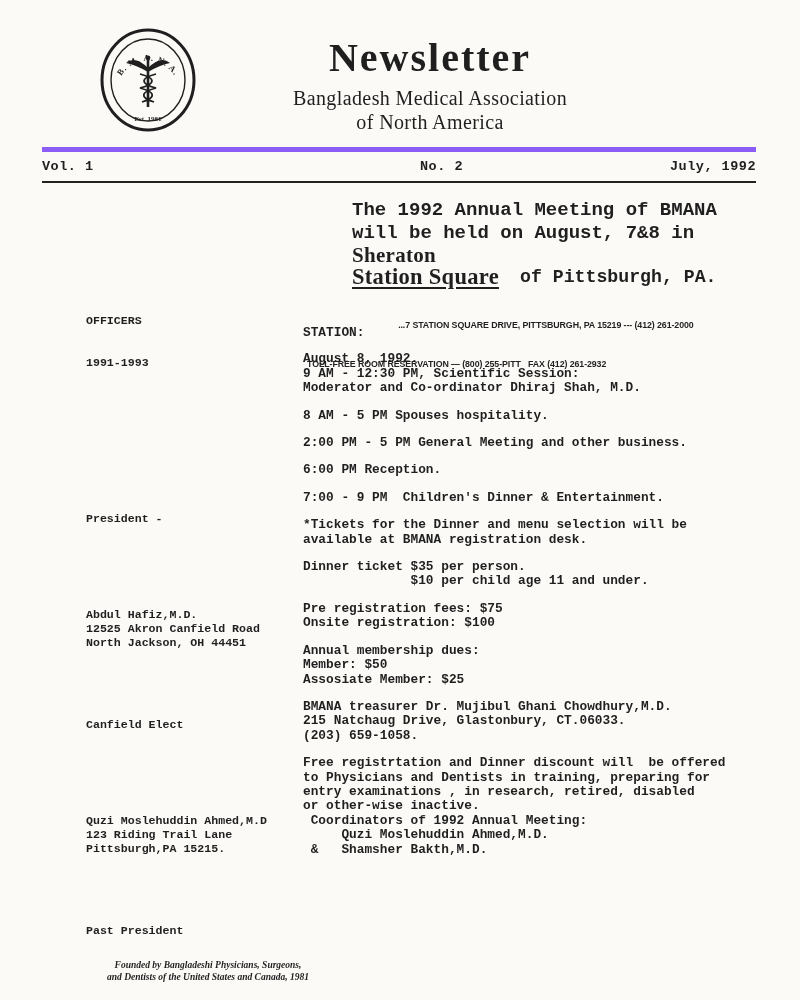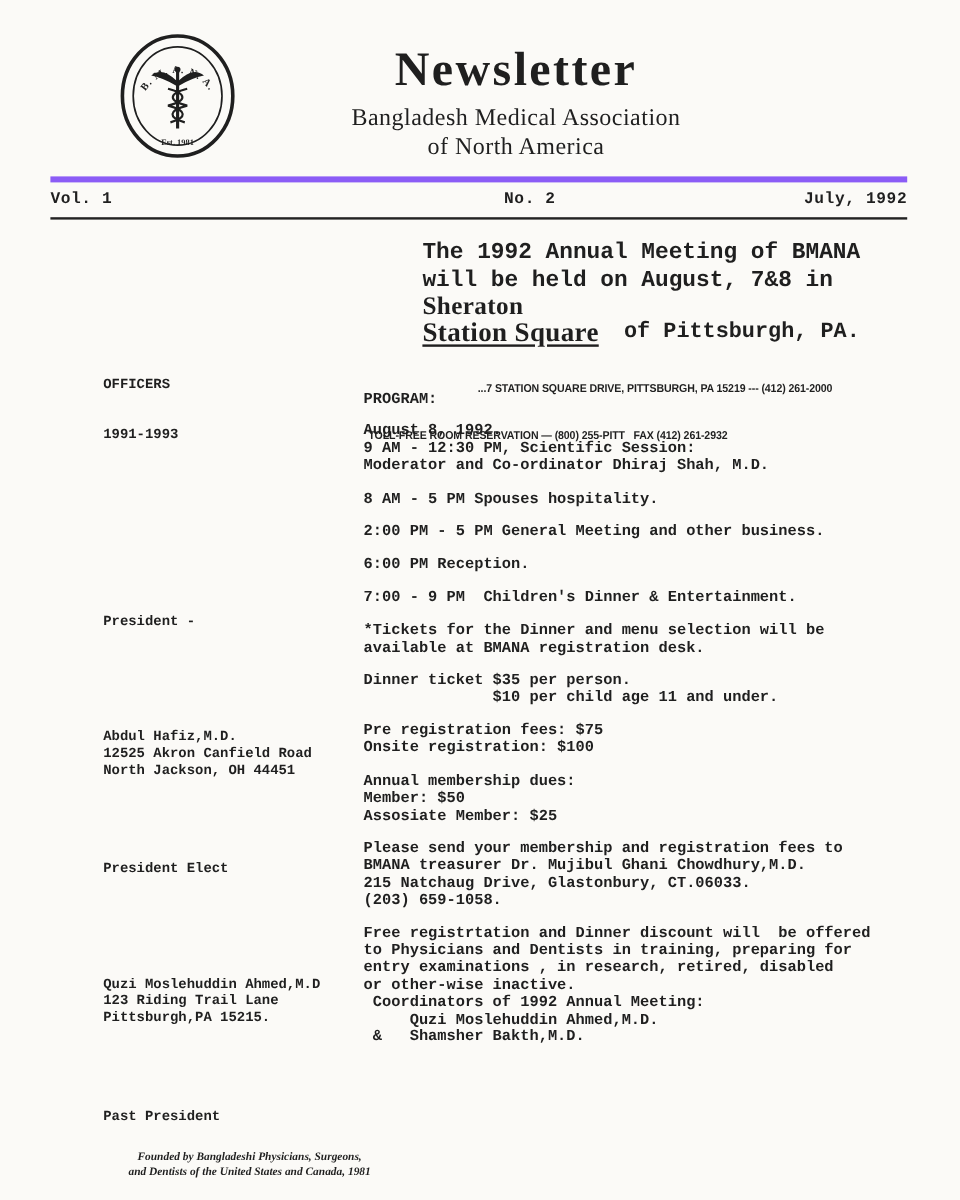--- a/index.html
+++ b/index.html
@@ -134,34 +134,34 @@
       <div>1991-1993</div>
     </div>
     <div>
       
     <div class="s-entry">
         <div class="s-title">President -</div>
         <div>
           
         <div class="s-line">Abdul Hafiz,M.D.</div><div class="s-line">12525 Akron Canfield Road</div><div class="s-line">North Jackson, OH 44451</div></div>
       </div><div class="s-entry">
-        <div class="s-title">President Elect</div>
+        <div class="s-title">Canfield Elect</div>
         <div>
           
         <div class="s-line">Quzi Moslehuddin Ahmed,M.D</div><div class="s-line">123 Riding Trail Lane</div><div class="s-line">Pittsburgh,PA 15215.</div></div>
       </div><div class="s-entry">
         <div class="s-title">Past President</div>
         <div>
           
         </div>
       </div></div>
   </div>
 
   <div class="program">
-    <div class="p-heading">PROGRAM:</div>
+    <div class="p-heading">STATION:</div>
     <div>
 
         <div class="p-para">
         <div>
 
         <div class="p-line">August 8, 1992.</div>
             <div class="p-line">9 AM - 12:30 PM, Scientific Session:</div>
             <div class="p-line">Moderator and Co-ordinator Dhiraj Shah, M.D.</div>
           </div>
       </div>
@@ -214,21 +214,20 @@
         <div>
 
         <div class="p-line">Annual membership dues:</div>
             <div class="p-line">Member: $50</div>
             <div class="p-line">Assosiate Member: $25</div>
           </div>
       </div>
         <div class="p-para">
         <div>
 
-        <div class="p-line">Please send your membership and registration fees to</div>
             <div class="p-line">BMANA treasurer Dr. Mujibul Ghani Chowdhury,M.D.</div>
             <div class="p-line">215 Natchaug Drive, Glastonbury, CT.06033.</div>
             <div class="p-line">(203) 659-1058.</div>
           </div>
       </div>
         <div class="p-para">
         <div>
 
         <div class="p-line">Free registrtation and Dinner discount will  be offered</div>
             <div class="p-line">to Physicians and Dentists in training, preparing for</div>

